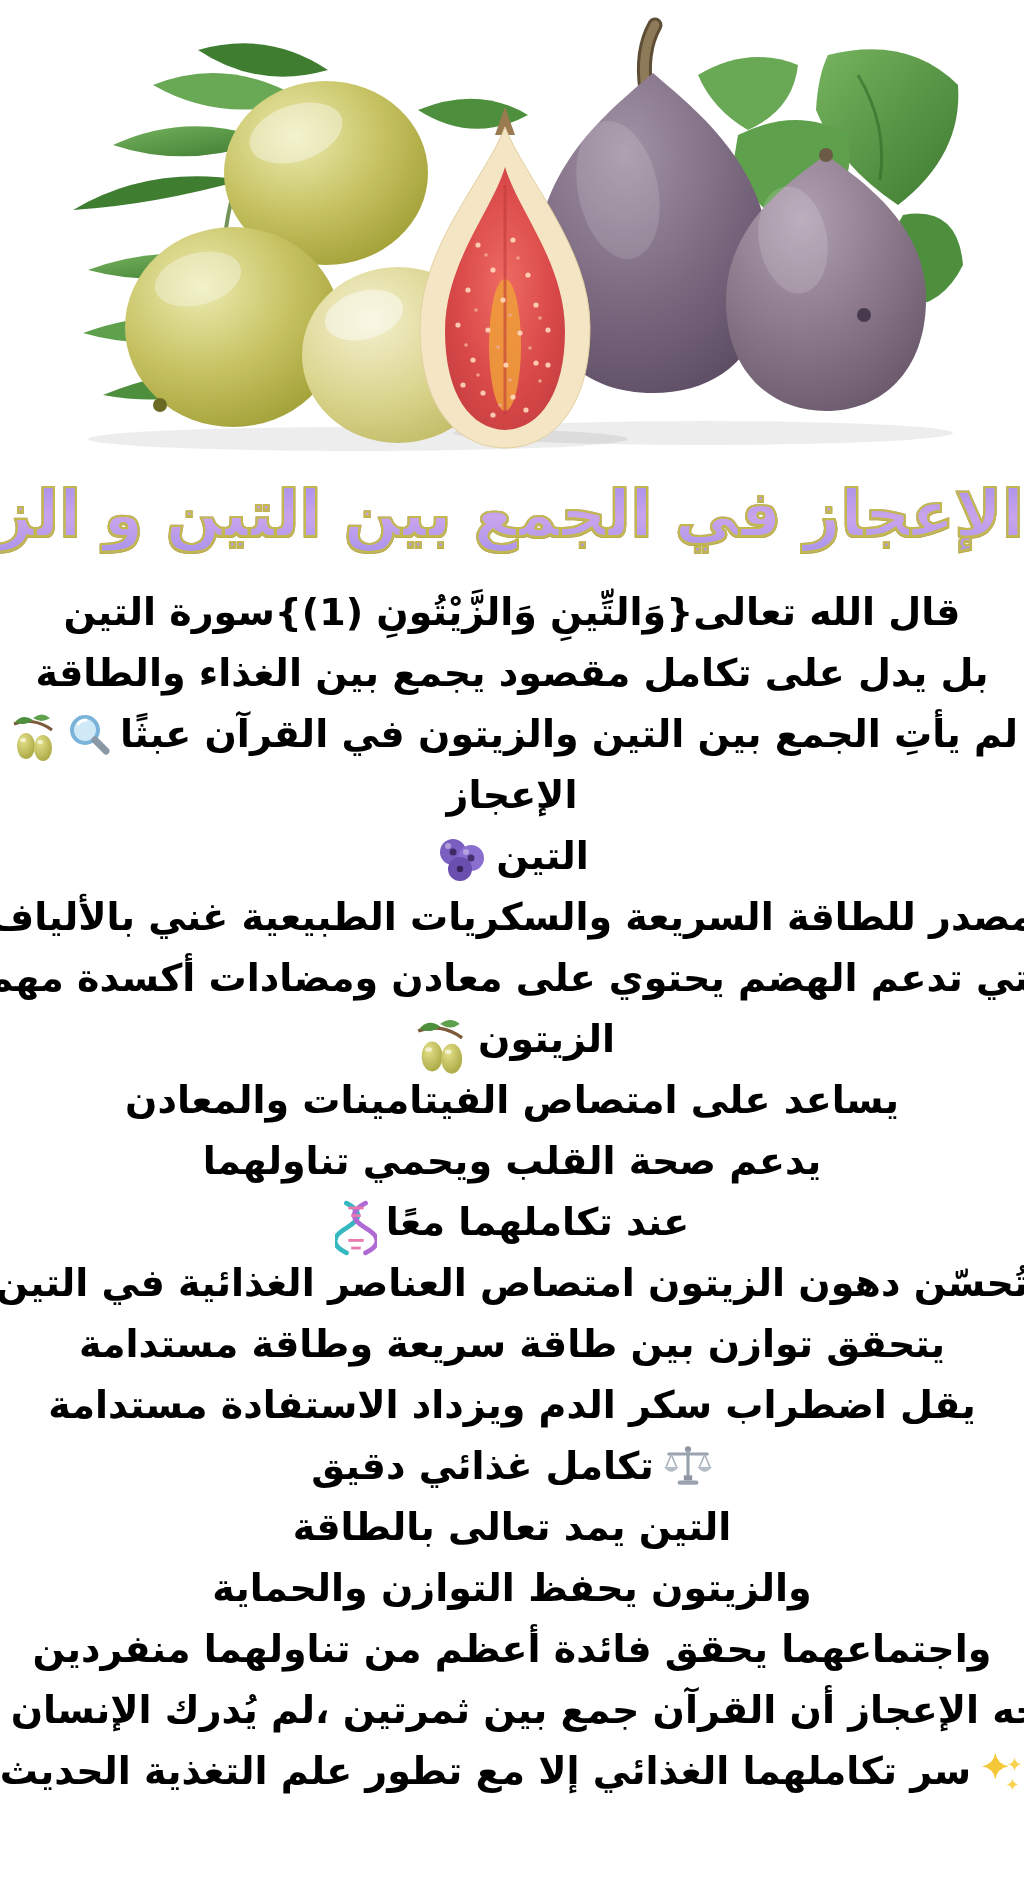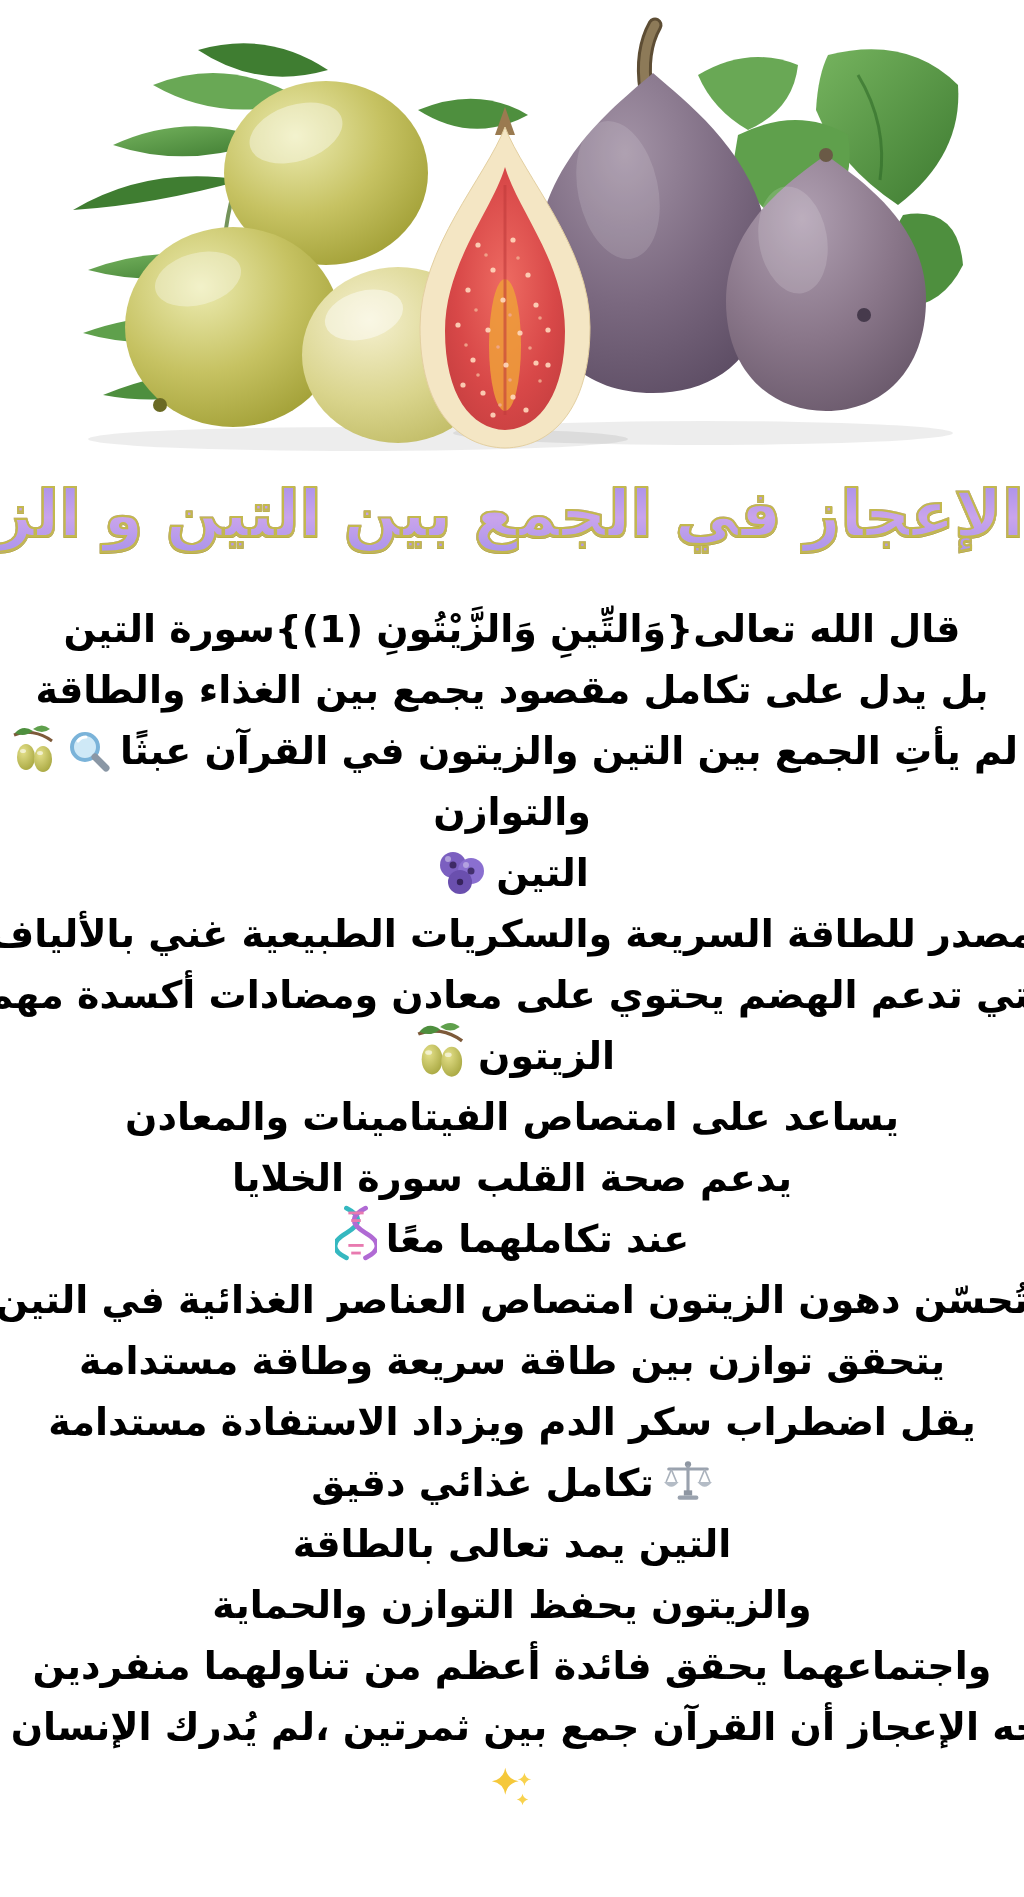--- a/index.html
+++ b/index.html
@@ -12,21 +12,21 @@
     position:absolute;top:450px;left:0;width:1024px;height:130px;
     text-align:center;direction:rtl;
     font-size:64px;font-weight:bold;line-height:128px;white-space:nowrap;
     background:linear-gradient(180deg,#8f7fe8 0%,#c9a4ec 52%,#9488ea 100%);
     -webkit-background-clip:text;background-clip:text;color:transparent;
     -webkit-text-stroke:2.2px #c3b84e;
     filter:drop-shadow(0 1px 0 #b9ad45);
   }
   .body-text{position:absolute;top:590px;left:0;width:1024px;}
   .line{
-    display:flex;direction:rtl;justify-content:center;align-items:flex-end;
+    display:flex;direction:rtl;justify-content:center;align-items:flex-start;
     gap:9px;height:61px;font-size:38px;font-weight:bold;color:#000;white-space:nowrap;
   }
   .icon{flex:0 0 auto;display:block;}
 </style>
 </head>
 <body>
 
 <svg class="hero" viewBox="0 0 908 438" xmlns="http://www.w3.org/2000/svg" aria-hidden="true">
   <defs>
     <radialGradient id="gOlive" cx="0.35" cy="0.3" r="0.95">
@@ -183,21 +183,21 @@
       <defs>
           <radialGradient id="gOliveIconA" cx="0.35" cy="0.3" r="0.95">
         <stop offset="0" stop-color="#e4e08a"></stop>
             <stop offset="1" stop-color="#9a9a30"></stop>
       </radialGradient>
         </defs>
     </svg>
   </div>
 
   <div class="line">
-    <span>والتوازن</span>
+    <span>الإعجاز</span>
   </div>
 
   <div class="line">
     <span>التين</span>
     <svg class="icon" width="52" height="48" viewBox="0 0 52 48">
       <circle cx="18" cy="18" r="13" fill="#7b5fc0"></circle>
       <circle cx="36" cy="24" r="13" fill="#8a6fd0"></circle>
       <circle cx="25" cy="35" r="12" fill="#6a4fae"></circle>
       <circle cx="18" cy="18" r="3.5" fill="#3f2a66"></circle>
       <circle cx="36" cy="24" r="3.5" fill="#43306e"></circle>
@@ -233,21 +233,21 @@
         </defs>
     </svg>
   </div>
 
 
   <div class="line">
     <span>يساعد على امتصاص الفيتامينات والمعادن</span>
   </div>
 
   <div class="line">
-    <span>يدعم صحة القلب سورة الخلايا</span>
+    <span>يدعم صحة القلب ويحمي تناولهما</span>
   </div>
 
   <div class="line">
     <span>عند تكاملهما معًا</span>
     <svg class="icon" width="42" height="56" viewBox="0 0 44 58">
       <path d="M12,3 Q36,15 12,29 T12,55" stroke="#35b8c0" stroke-width="5" fill="none" stroke-linecap="round"></path>
       <path d="M32,3 Q8,15 32,29 T32,55" stroke="#b06ad4" stroke-width="5" fill="none" stroke-linecap="round"></path>
       <line x1="14" y1="8" x2="30" y2="8" stroke="#e87ab0" stroke-width="3"></line>
       <line x1="17" y1="16" x2="27" y2="16" stroke="#e87ab0" stroke-width="3"></line>
       <line x1="14" y1="42" x2="30" y2="42" stroke="#e87ab0" stroke-width="3"></line>
@@ -304,15 +304,16 @@
       <path d="M34,30 Q35,35 40,36 Q35,37 34,42 Q33,37 28,36 Q33,35 34,30 Z" fill="#f8d24e"></path>
     </svg>
   </div>
 
   <div class="line">
     <svg class="icon" width="44" height="46" viewBox="0 0 46 46">
       <path d="M16,3 Q18,15 30,17 Q18,19 16,31 Q14,19 2,17 Q14,15 16,3 Z" fill="#f5c83a"></path>
       <path d="M36,8 Q37,14 43,15 Q37,16 36,22 Q35,16 29,15 Q35,14 36,8 Z" fill="#f8d24e"></path>
       <path d="M34,30 Q35,35 40,36 Q35,37 34,42 Q33,37 28,36 Q33,35 34,30 Z" fill="#f8d24e"></path>
     </svg>
+    <span>سر تكاملهما الغذائي إلا مع تطور علم التغذية الحديث</span>
   </div>
 
 </div>
 
 </body></html>

